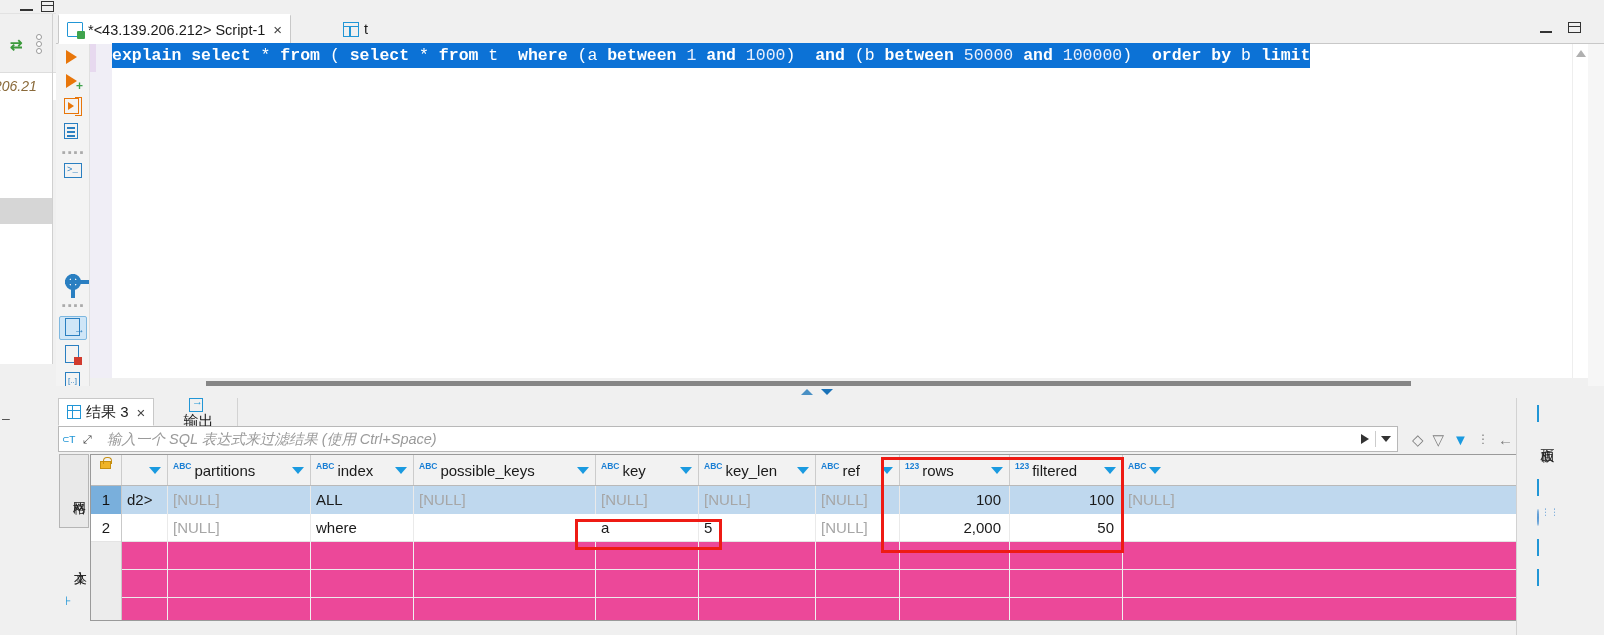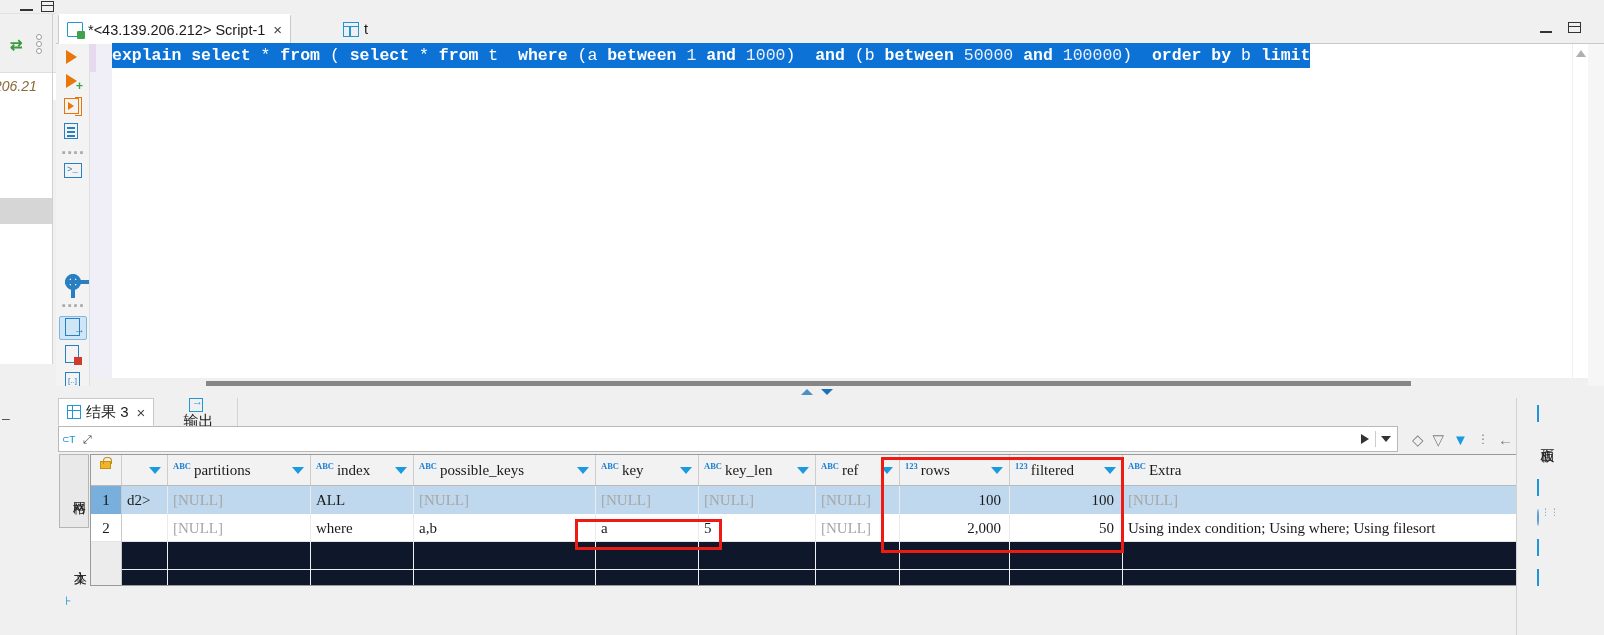--- a/index.html
+++ b/index.html
@@ -122,21 +122,21 @@
   .tb-btn { color:#7d7d7d; font-size:15px; line-height:1; }
   .tb-btn.blue { color:#1a9ae0; }
 
   
   .gridwrap { position:absolute; left:2px; top:56px; width:1546px; height:179px; }
   .vtabs { position:absolute; left:0; top:0; width:32px; height:179px; background:#f0f0f0; }
   .vtab { position:absolute; left:1px; width:30px; background:#f0f0f0; border:1px solid #b5b5b5; writing-mode:vertical-rl; text-align:center; font-size:13px; padding:4px 0; color:#222; }
   .vtab.sel { background:#e9e9e9; }
   .vt-mini { position:absolute; left:7px; font-size:12px; color:#2196d6; }
 
-  .grid { position:absolute; left:32px; top:0; width:1482px; height:132px; background:#0f172a; border:1px solid #9a9a9a; overflow:hidden;font-family:Liberation Serif, serif; }
+  .grid { position:absolute; left:32px; top:0; width:1482px; height:167px; background:#ec4899; border:1px solid #9a9a9a; overflow:hidden; }
   .ghead { position:absolute; left:0; top:0; height:31px; background:#f2f2f2; border-bottom:1px solid #b9b9b9; width:100%; }
   .hcell { position:absolute; top:0; height:30px; border-right:1px solid #ccc; display:flex; align-items:center; padding-left:5px; font-size:15px; background:#f2f2f2; }
   .hcell .typ { font-size:8.5px; color:#1a7fd4; font-weight:bold; margin-right:3px; align-self:flex-start; margin-top:6px; }
   .hcell .lbl { flex:1; white-space:nowrap; overflow:hidden; }
   .hcell .drop { width:0;height:0;border-left:6px solid transparent;border-right:6px solid transparent;border-top:7px solid #1a9ae0; margin-right:6px; flex:none; }
   .lockcell { position:absolute; left:0; top:0; width:31px; height:30px; background:#f2f2f2; border-right:1px solid #ccc; }
   .lock { position:absolute; left:9px; top:6px; width:11px; height:8px; background:#f0b428; border:1px solid #c78f10; }
   .lock::before { content:""; position:absolute; left:2px; top:-5px; width:7px; height:6px; border:1.5px solid #c78f10; border-bottom:none; border-radius:4px 4px 0 0; }
 
   .grow { position:absolute; left:0; height:28px; width:100%; }
@@ -290,20 +290,21 @@
       </div>
       <div class="rtab inactive" style="left:104px; width:78px;">
         <span class="ico-out"></span>
         <span>输出</span>
       </div>
     </div>
 
     <div class="filterbar">
       <span class="f-ico">⊂T</span>
       <span class="f-expand">⤢</span>
+      <span class="f-placeholder">输入一个 SQL 表达式来过滤结果 (使用 Ctrl+Space)</span>
       <span class="f-right">
         <span class="f-play"></span>
         <span class="f-div"></span>
         <span class="f-caret"></span>
       </span>
     </div>
 
     <div class="tb-right">
       <span class="tb-btn">◇</span>
       <span class="tb-btn">▽</span>
@@ -371,21 +372,20 @@
               <span class="lbl">rows</span>
               <span class="drop"></span>
             </div>
             <div class="hcell" style="left: 919px; width: 113px;">
               <span class="typ">123</span>
               <span class="lbl">filtered</span>
               <span class="drop"></span>
             </div>
             <div class="hcell" style="left: 1032px; width: 450px;">
               <span class="typ">ABC</span>
-              <span class="lbl">Extra</span>
               <span class="drop"></span>
             </div>
           </div>
         <div id="grid-body">
             <div class="grow sel" style="top: 31px;">
               <div class="rnum sel">1</div>
               <div class="gcell" style="left: 31px; width: 46px;">d2&gt;</div>
               <div class="gcell null" style="left: 77px; width: 143px;">[NULL]</div>
               <div class="gcell" style="left: 220px; width: 103px;">ALL</div>
               <div class="gcell null" style="left: 323px; width: 182px;">[NULL]</div>
@@ -394,27 +394,25 @@
               <div class="gcell null" style="left: 725px; width: 84px;">[NULL]</div>
               <div class="gcell num" style="left: 809px; width: 110px;">100</div>
               <div class="gcell num" style="left: 919px; width: 113px;">100</div>
               <div class="gcell null" style="left: 1032px; width: 450px;">[NULL]</div>
             </div>
             <div class="grow alt" style="top: 59px;">
               <div class="rnum">2</div>
               <div class="gcell" style="left: 31px; width: 46px;"></div>
               <div class="gcell null" style="left: 77px; width: 143px;">[NULL]</div>
               <div class="gcell" style="left: 220px; width: 103px;">where</div>
-              <div class="gcell" style="left: 323px; width: 182px;">a,b</div>
               <div class="gcell" style="left: 505px; width: 103px;">a</div>
               <div class="gcell" style="left: 608px; width: 117px;">5</div>
               <div class="gcell null" style="left: 725px; width: 84px;">[NULL]</div>
               <div class="gcell num" style="left: 809px; width: 110px;">2,000</div>
               <div class="gcell num" style="left: 919px; width: 113px;">50</div>
-              <div class="gcell" style="left: 1032px; width: 450px;">Using index condition; Using where; Using filesort</div>
             </div>
             <div class="emptyrow" style="top: 87px;">
               <div class="rnum empty"></div>
               <div class="cellline" style="left: 31px; width: 46px;"></div>
               <div class="cellline" style="left: 77px; width: 143px;"></div>
               <div class="cellline" style="left: 220px; width: 103px;"></div>
               <div class="cellline" style="left: 323px; width: 182px;"></div>
               <div class="cellline" style="left: 505px; width: 103px;"></div>
               <div class="cellline" style="left: 608px; width: 117px;"></div>
               <div class="cellline" style="left: 725px; width: 84px;"></div>

